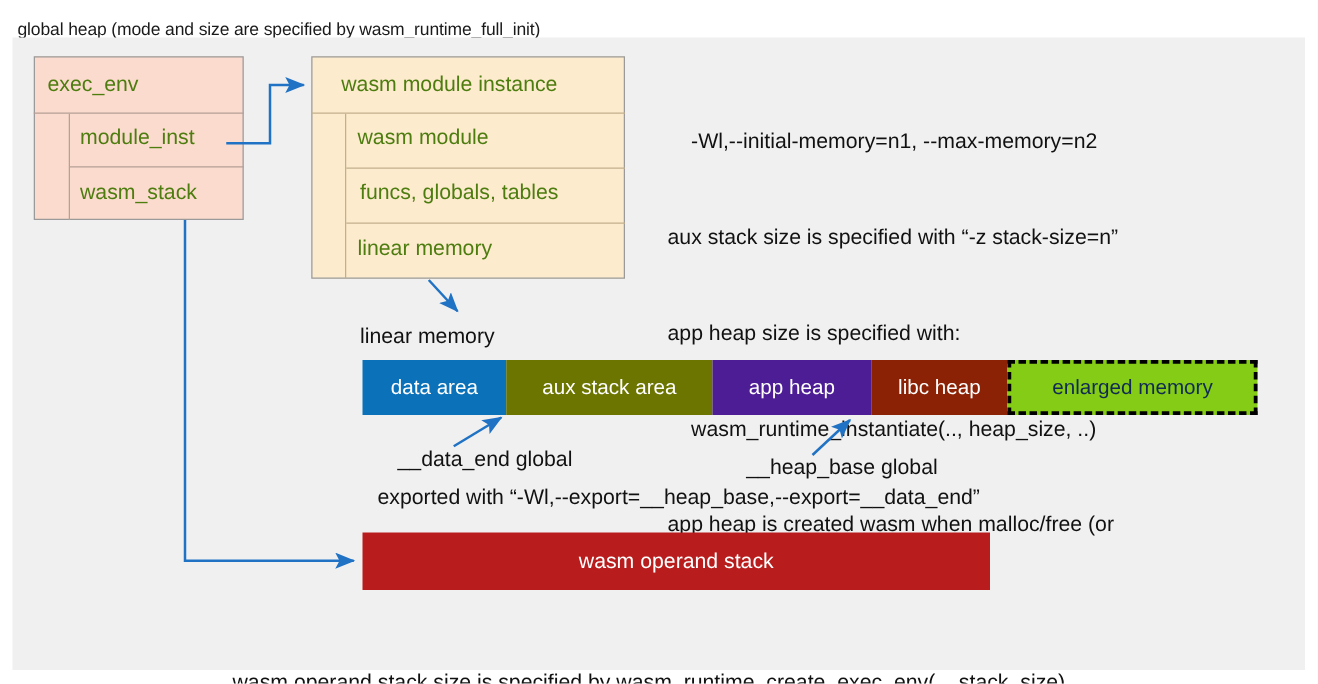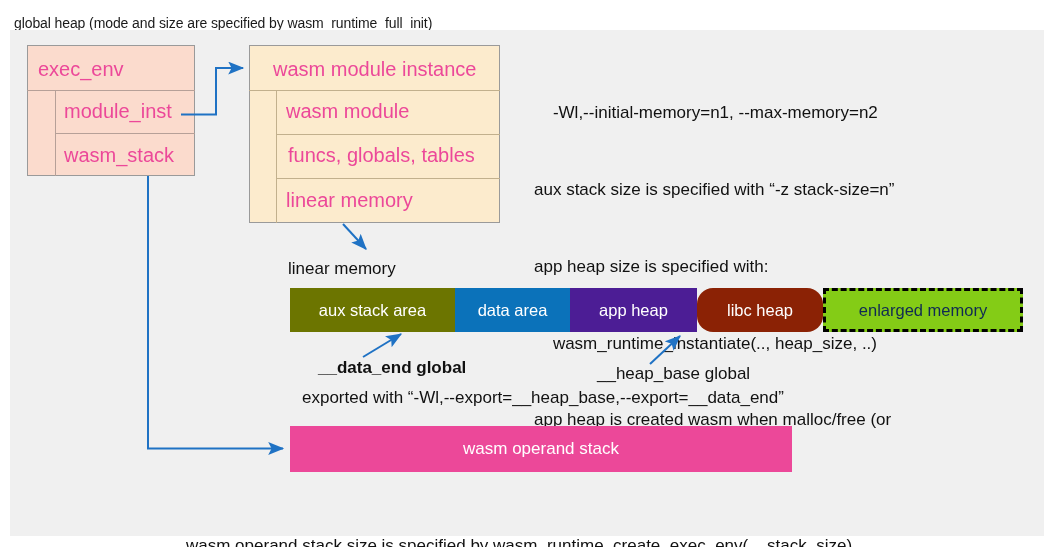--- a/index.html
+++ b/index.html
@@ -28,22 +28,22 @@
     left:10px;top:30px;
     width:1034px;height:506px;
     background:#f0f0f0;
   }
 
   
   .box{box-sizing:border-box;}
   .rowtext{
     position:absolute;
     white-space:nowrap;
-    font-size:20px;
-    color:#ec4899;
+    font-size:17px;
+    color:#4d7c0f;
   }
 
   
   #execenv{
     left:27px;top:45px;width:168px;height:131px;
     background:#fbdbcd;border:1px solid #9a9a9a;
   }
   #execenv-hdr{
     left:27px;top:45px;width:168px;height:46px;
     border-bottom:1px solid #b6a098;
@@ -112,21 +112,21 @@
   .seg.dashed{
     background:#84cc16;
     color:#102a54;
     border:3px dashed #000000;
   }
 
   
   .anno{
     position:absolute;font-size:17px;color:#111111;white-space:nowrap;
   }
-  #anno-data-end{left:318px;top:358px;font-weight:bold;}
+  #anno-data-end{left:318px;top:358px;}
   #anno-heap-base{left:597px;top:364px;}
   #anno-exported{left:302px;top:388px;}
 
   
   #opstack{
     left:290px;top:426px;width:502px;height:46px;
     background:#0b5394;
     display:flex;align-items:center;justify-content:center;
     color:#ffffff;font-size:17px;
   }
@@ -180,42 +180,42 @@
     <div>aux stack size is specified with “-z stack-size=n”</div>
     <div>app heap size is specified with:</div>
     <div>    wasm_runtime_instantiate(.., heap_size, ..)</div>
     <div>app heap is created wasm when malloc/free (or</div>
     
   </div>
 
   <div class="abs" id="lm-label">linear memory</div>
 
   <div class="abs" id="membar">
+    <div class="seg" style="width: 115px; background: rgb(11, 114, 186);">
+        <span>data area</span>
+      </div>
     <div class="seg" style="width: 165px; background: rgb(108, 117, 0);">
         <span>aux stack area</span>
       </div>
-    <div class="seg" style="width: 115px; background: rgb(11, 114, 186);">
-        <span>data area</span>
-      </div>
     <div class="seg" style="width: 127px; background: #4c1d95;">
         <span>app heap</span>
       </div>
-    <div class="seg" style="width: 126px; background: rgb(139, 34, 5); border-radius: 16px;">
+    <div class="seg" style="width: 109px; background: rgb(139, 34, 5);">
         <span>libc heap</span>
       </div>
     <div class="seg dashed" style="width: 200px; color: rgb(16, 42, 84);">
         <span>enlarged memory</span>
       </div>
   </div>
 
   <div class="anno" id="anno-data-end">__data_end global</div>
   <div class="anno" id="anno-heap-base">__heap_base global</div>
   <div class="anno" id="anno-exported">exported with “-Wl,--export=__heap_base,--export=__data_end”</div>
 
-  <div class="abs" id="opstack" style="background: #ec4899;">
+  <div class="abs" id="opstack" style="background: #b91c1c;">
     <span>wasm operand stack</span>
   </div>
 
   <div class="abs" id="bottom-note">
     <div>wasm operand stack size is specified by wasm_runtime_create_exec_env(.., stack_size)</div>
     
   </div>
 
   <svg class="abs" id="arrows" viewBox="0 0 1054 547" xmlns="http://www.w3.org/2000/svg">
     <defs>

